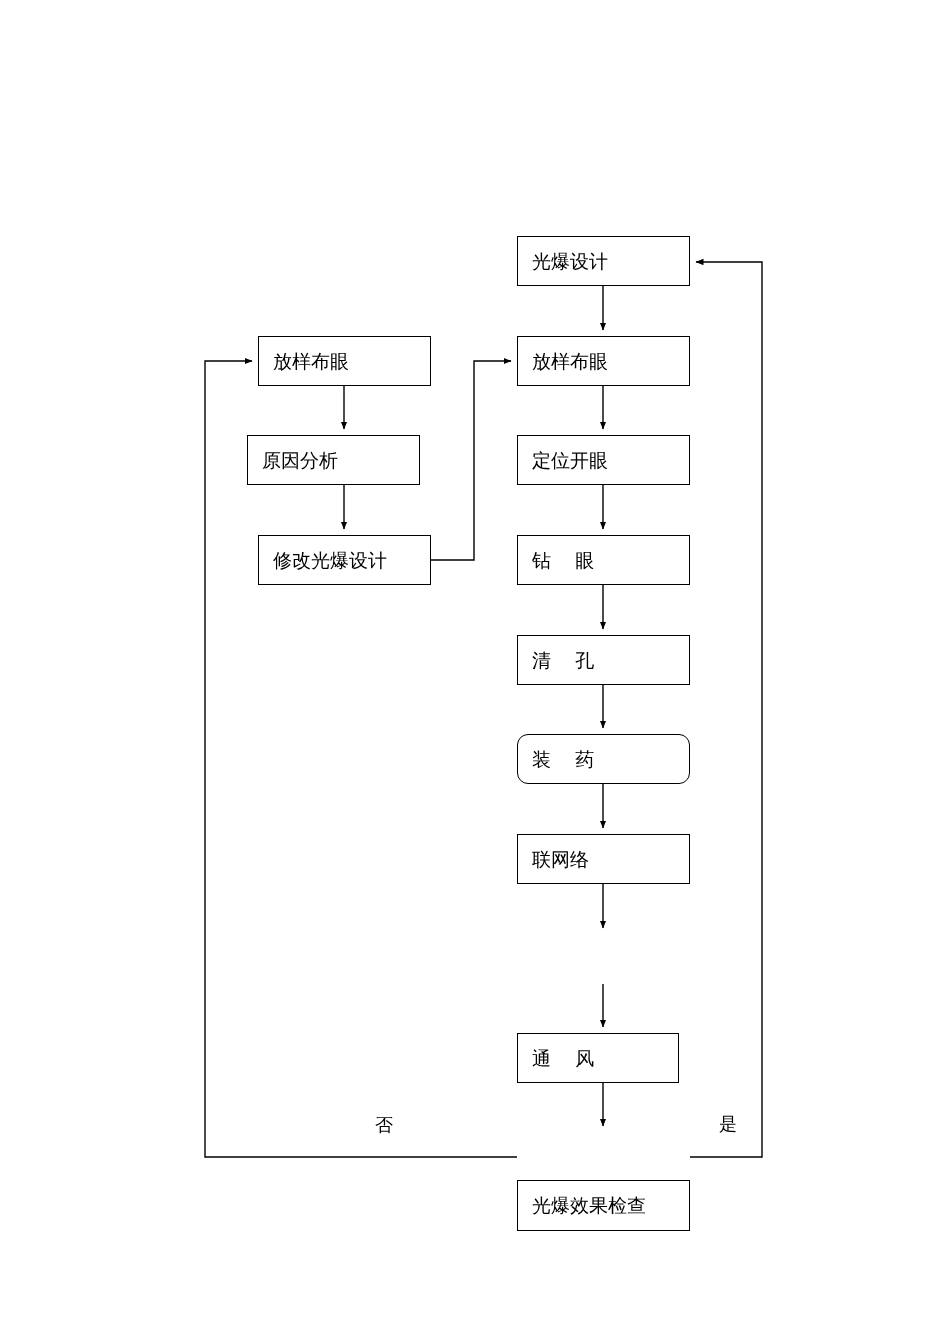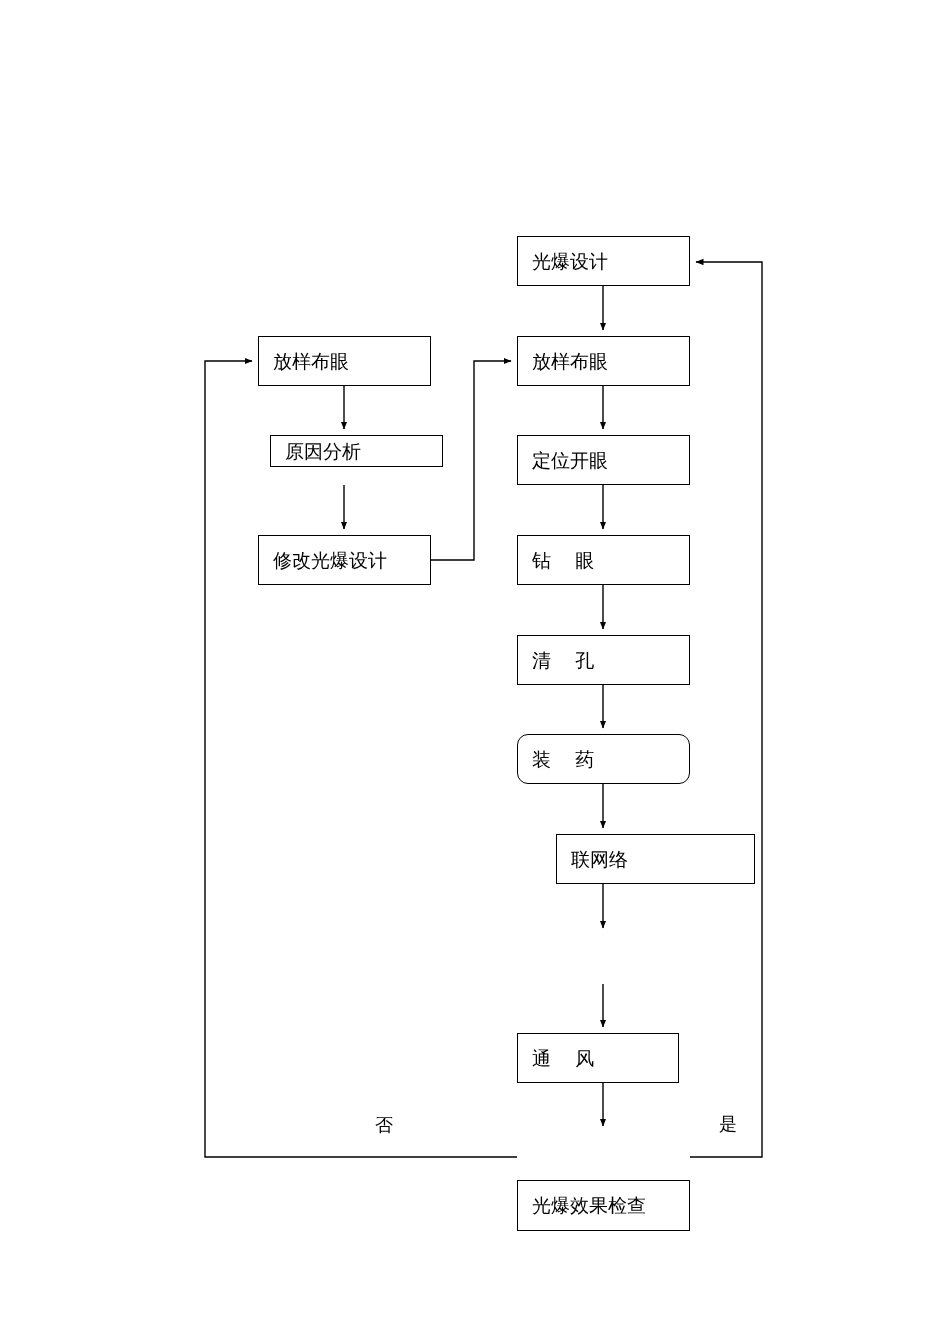--- a/index.html
+++ b/index.html
@@ -104,34 +104,34 @@
   </div>
   <div class="node" style="left:517px; top:435px; width:173px; height:50px;">
     <span>定位开眼</span>
   </div>
   <div class="node" style="left:517px; top:635px; width:173px; height:50px;">
     <span>清    孔</span>
   </div>
   <div class="node" style="left:517px; top:734px; width:173px; height:50px;border-radius:11px;">
     <span>装    药</span>
   </div>
-  <div class="node" style="left:517px; top:834px; width:199px; height:50px;margin-left:39px;">
+  <div class="node" style="left:517px; top:834px; width:173px; height:50px;">
     <span>联网络</span>
   </div>
   <div class="node" style="left:517px; top:1033px; width:162px; height:50px;">
     <span>通    风</span>
   </div>
   <div class="node" style="left:517px; top:1180px; width:173px; height:51px;">
     <span>光爆效果检查</span>
   </div>
 
   <div class="node" style="left:258px; top:336px; width:173px; height:50px;">
     <span>放样布眼</span>
   </div>
-  <div class="node" style="left:270px; top:435px; width:173px; height:32px;">
+  <div class="node" style="left:247px; top:435px; width:173px; height:50px;">
     <span>原因分析</span>
   </div>
   <div class="node" style="left:258px; top:535px; width:173px; height:50px;">
     <span>修改光爆设计</span>
   </div>
 
   <div class="edge-label" style="left:375px; top:1113px;">否</div>
   <div class="edge-label" style="left:719px; top:1112px;">是</div>
 
 </div>

